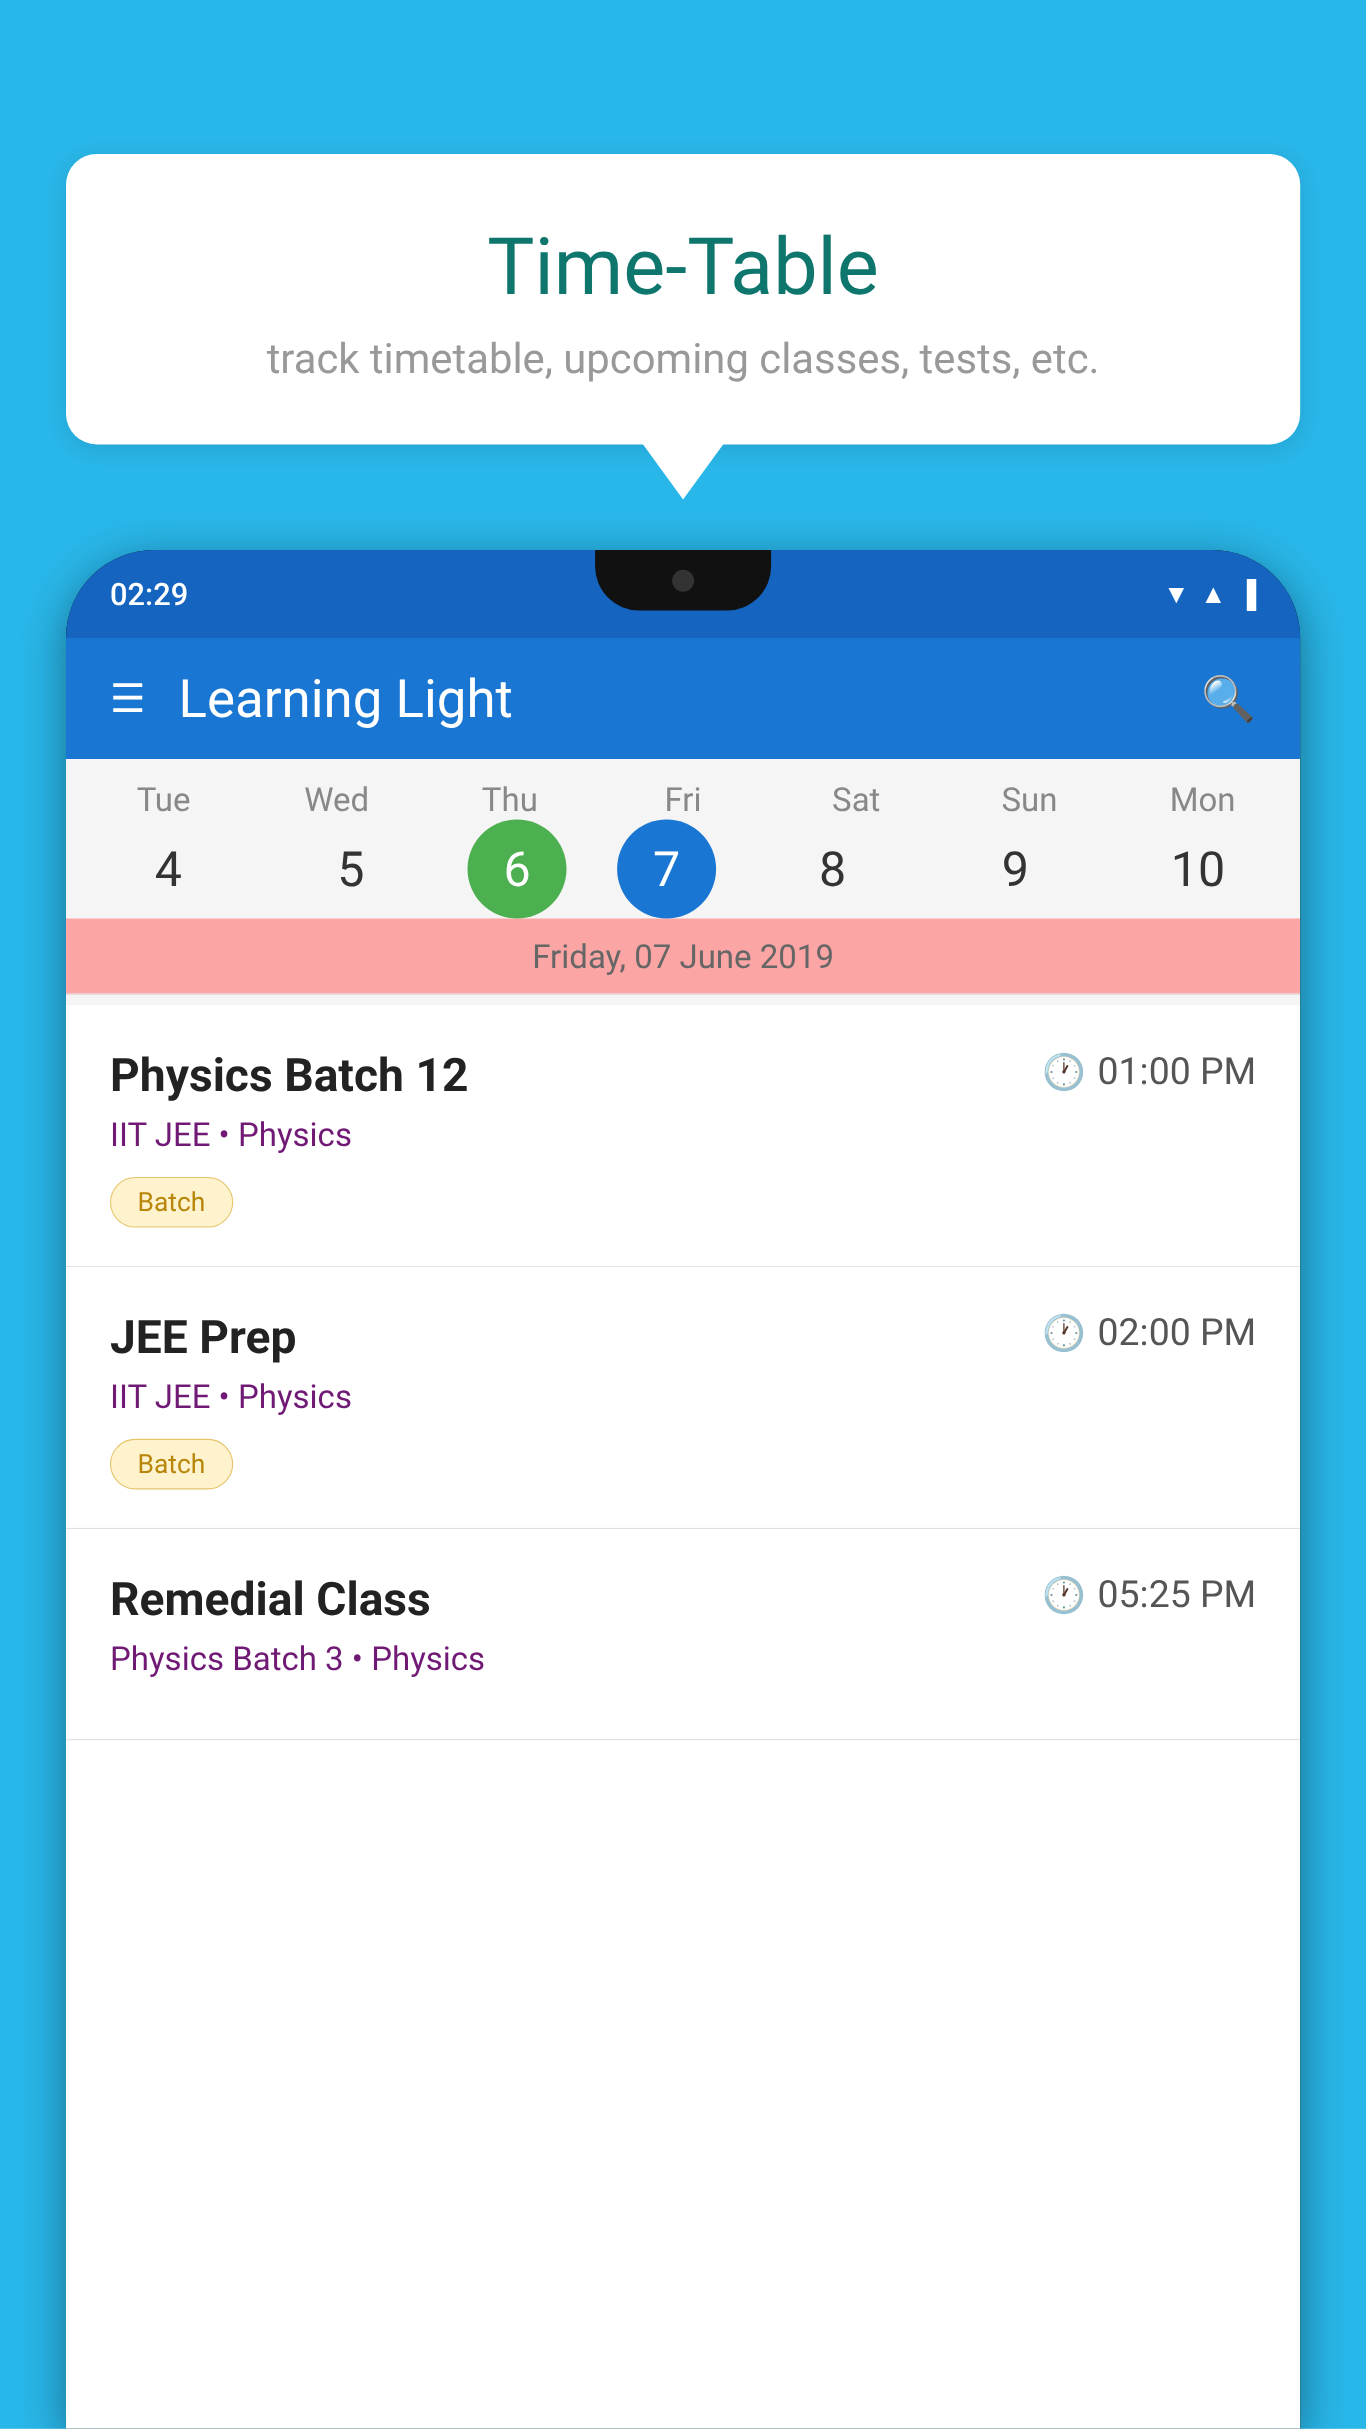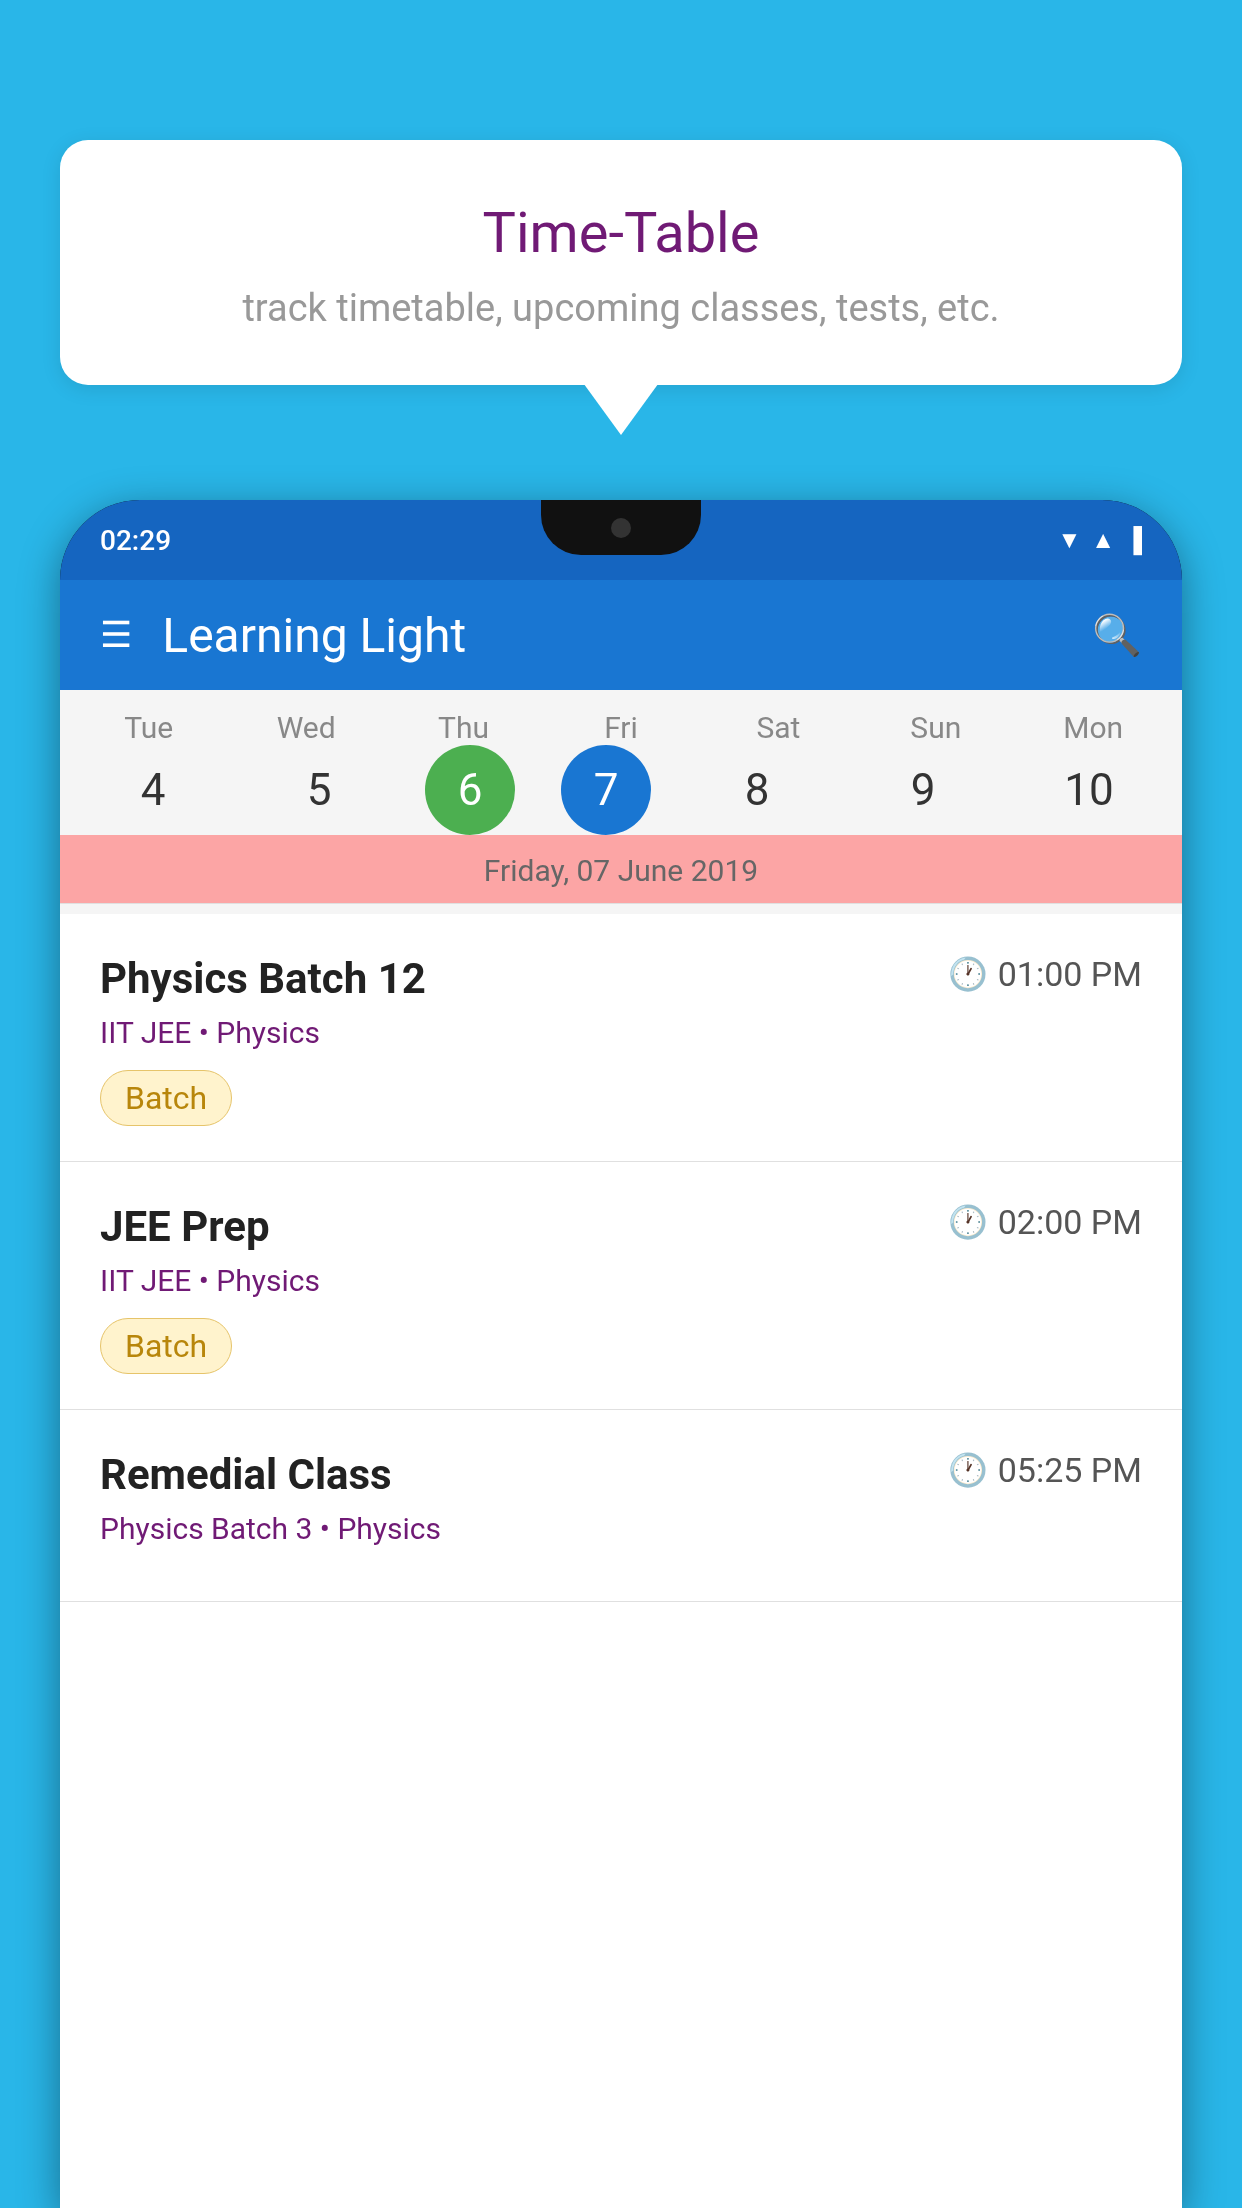--- a/index.html
+++ b/index.html
@@ -38,23 +38,23 @@
       left: 50%;
       transform: translateX(-50%);
       width: 0;
       height: 0;
       border-left: 40px solid transparent;
       border-right: 40px solid transparent;
       border-top: 55px solid white;
     }
 
     .bubble-title {
-      font-size: 56px;
+      font-size: 72px;
       font-weight: 400;
-      color: #701a75;
+      color: #0f766e;
       margin-bottom: 20px;
     }
 
     .bubble-subtitle {
       font-size: 38px;
       color: #999;
       font-weight: 400;
     }
 
     
@@ -256,21 +256,21 @@
       font-size: 30px;
       color: #701a75;
       margin-bottom: 20px;
     }
 
     .batch-tag {
       display: inline-block;
       background: #fff3cd;
       border: 1.5px solid #e6c46a;
       color: #b8860b;
-      font-size: 32px;
+      font-size: 24px;
       padding: 8px 24px;
       border-radius: 30px;
     }
 
     .phone-content {
       background: white;
       display: flex;
       flex-direction: column;
       height: calc(100% - 80px);
       overflow: hidden;

